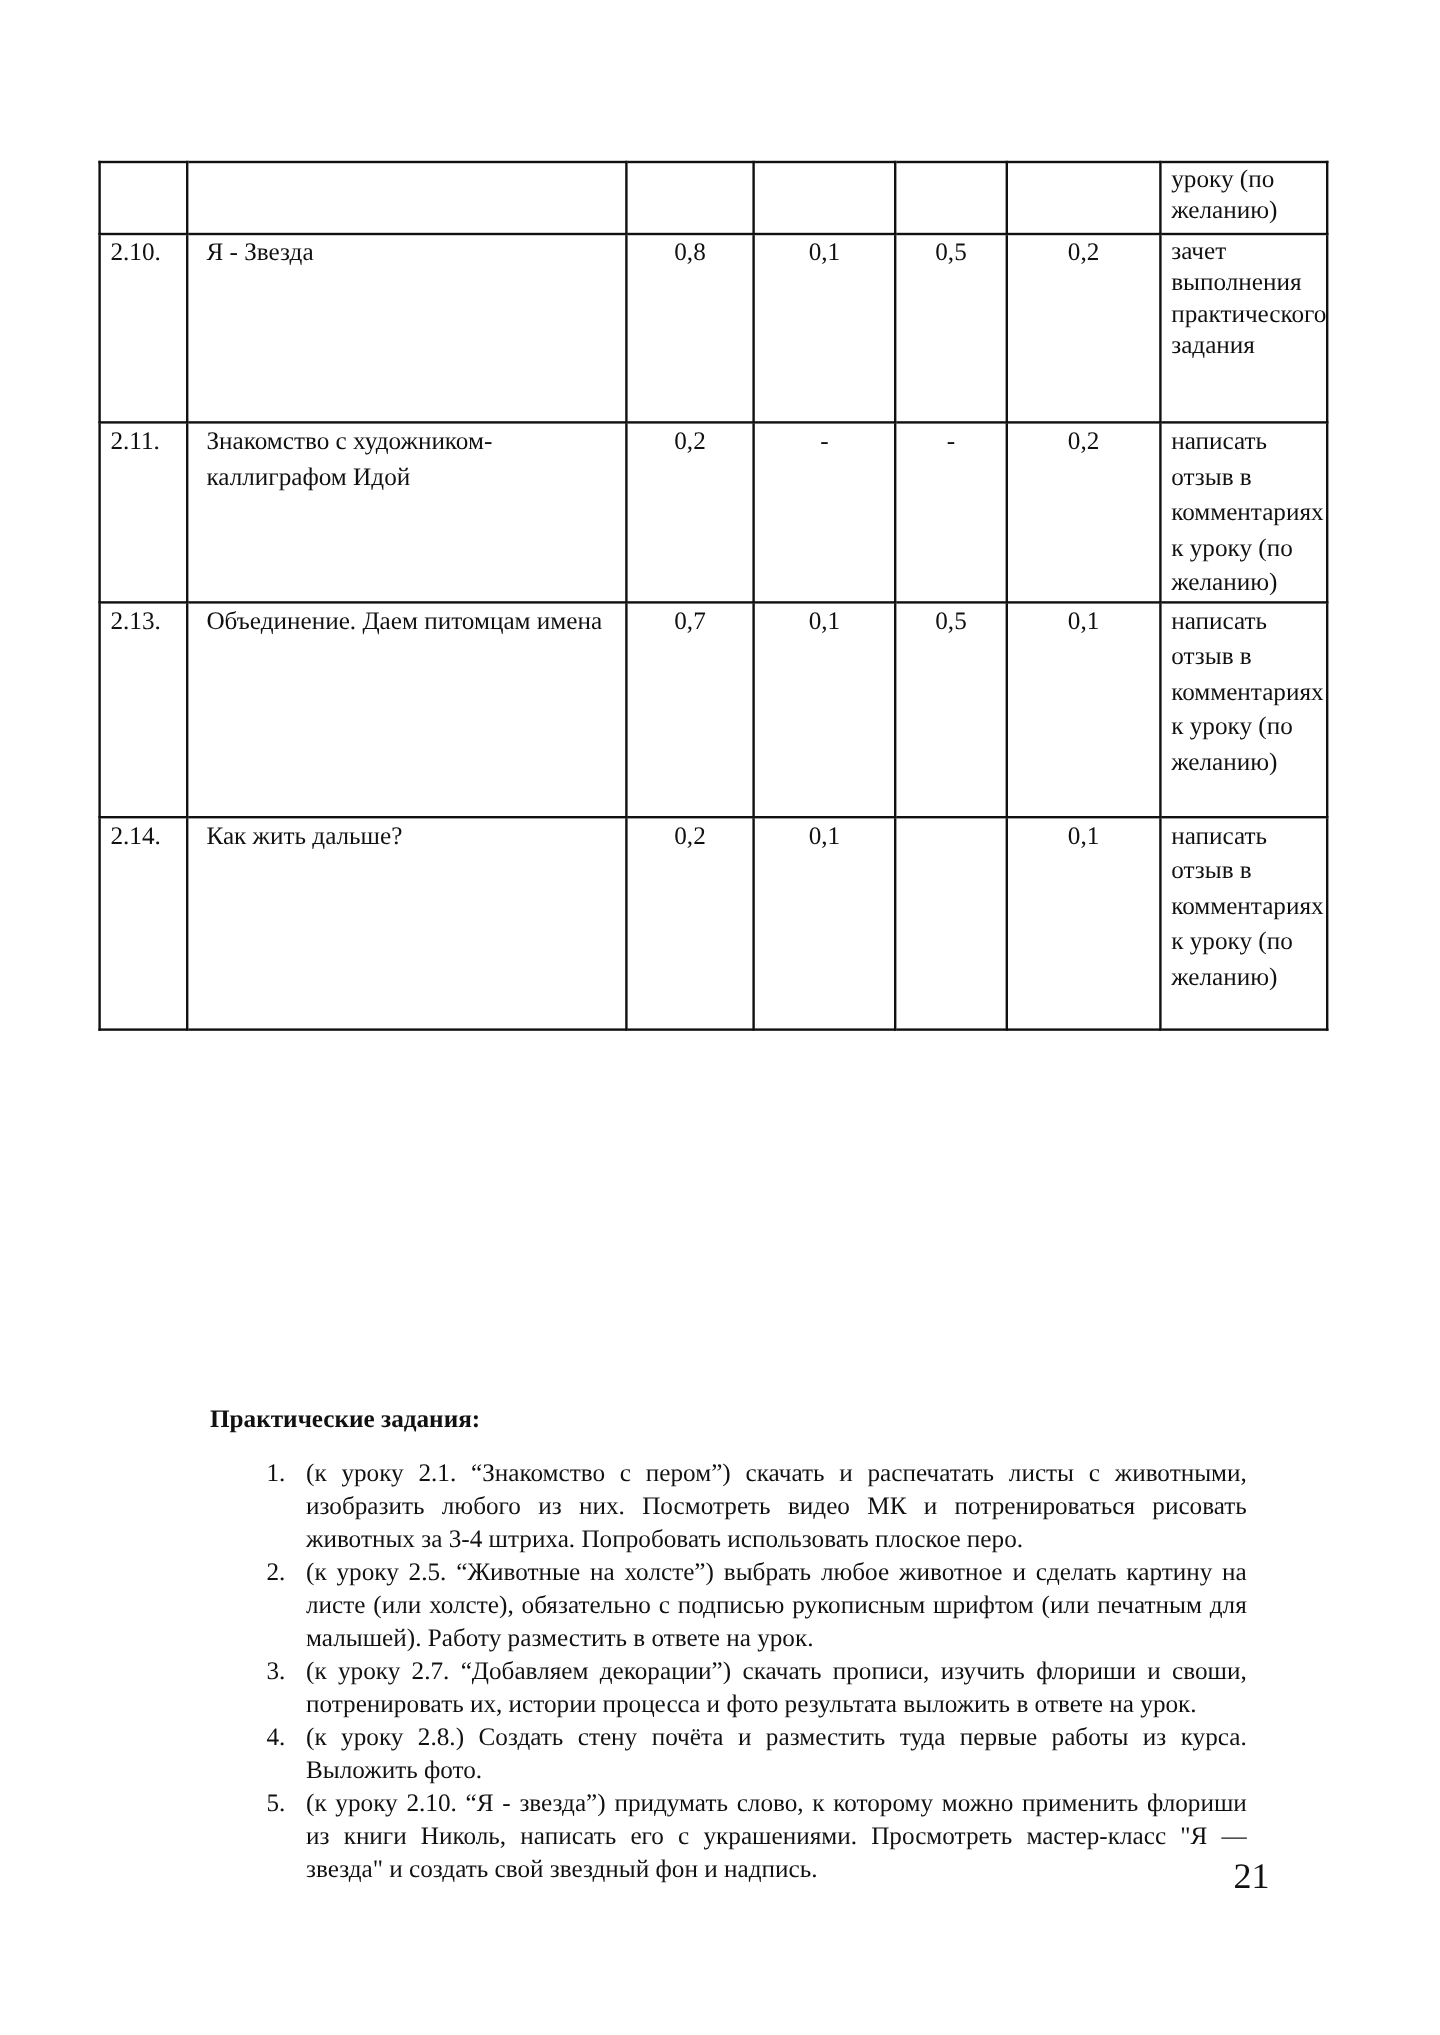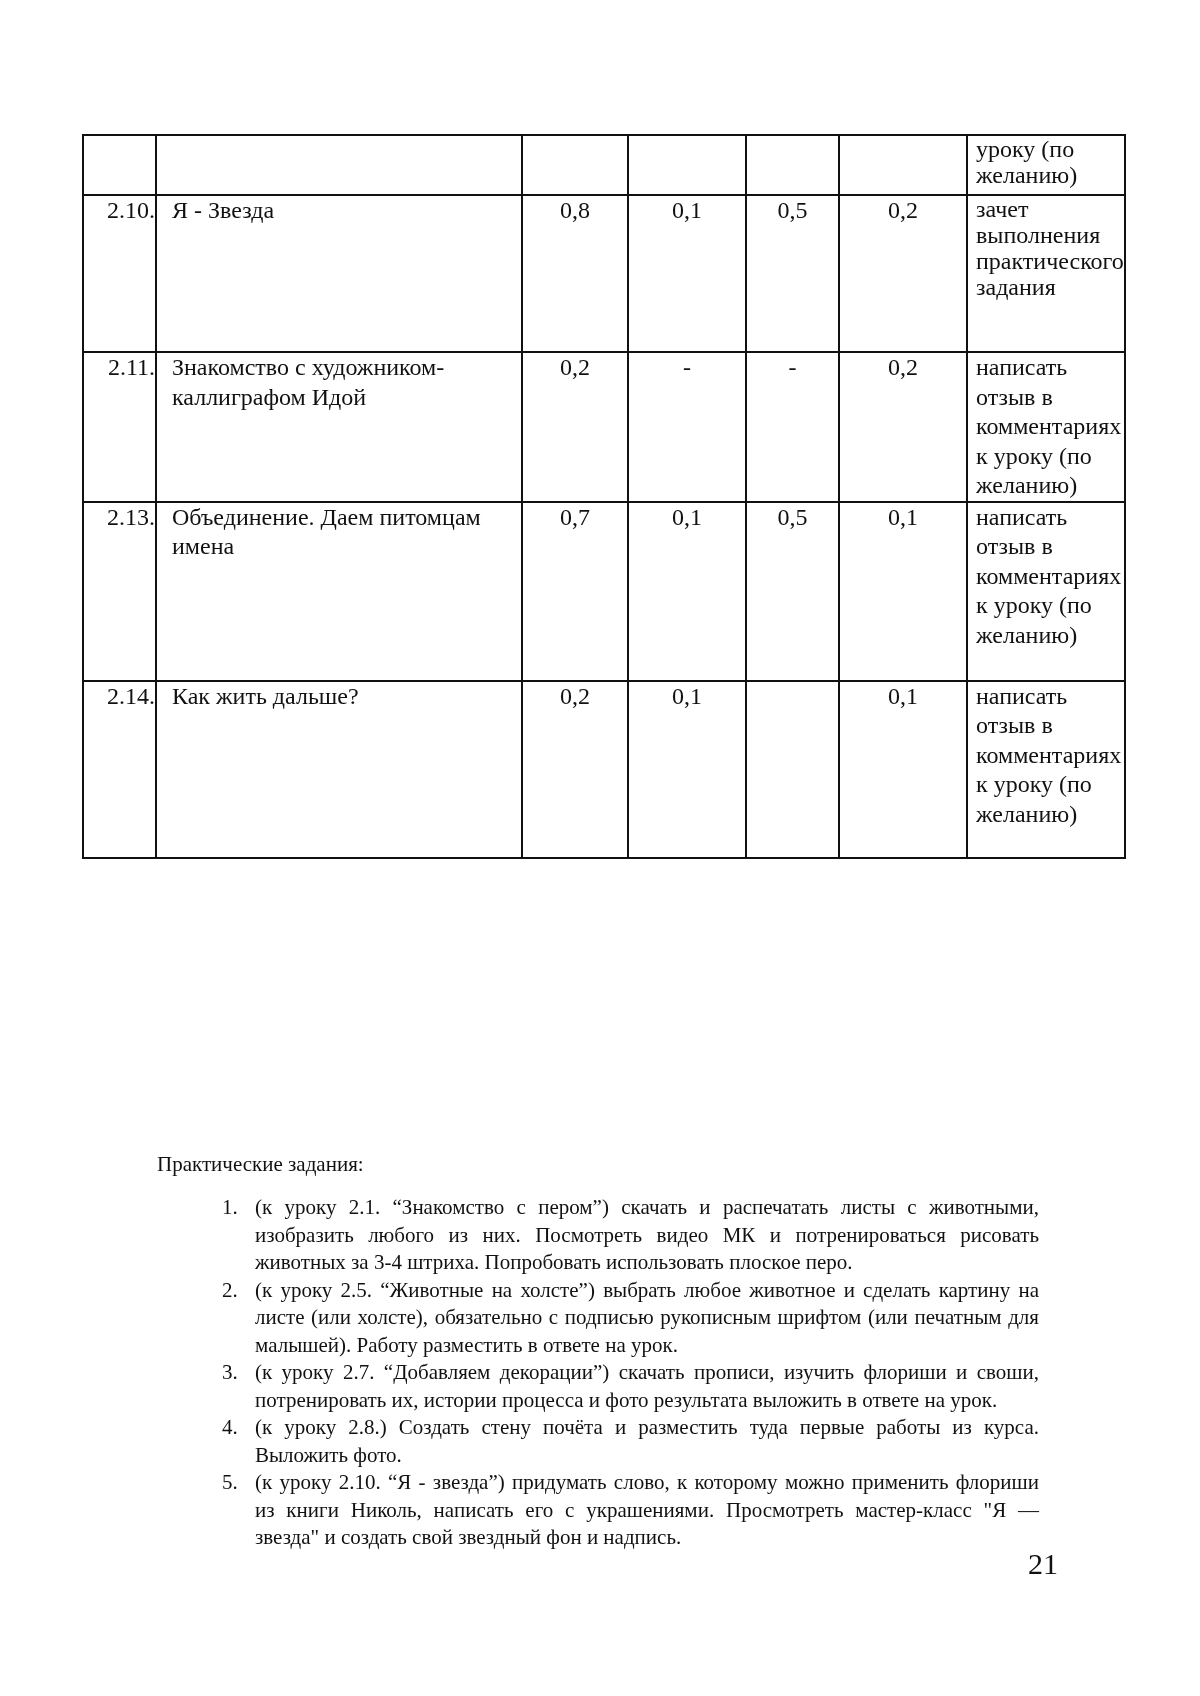--- a/index.html
+++ b/index.html
@@ -1,26 +1,26 @@
 <!DOCTYPE html>
 <html><head>
 <meta charset="utf-8">
 <style>
   html, body { margin:0; padding:0; background:#ffffff; }
   body { width:1200px; height:1696px; position:relative; font-family:"Liberation Serif", serif; color:#111; }
   .table { position:absolute; left:82px; top:134px; border-collapse:collapse; table-layout:fixed; }
-  .table td { border:2px solid #111; vertical-align:top; padding:0; font-size:24px; line-height:29.5px; }
-  .c-num { width:63px; padding-left:8px !important;text-align:right; }
+  .table td { border:2px solid #111; vertical-align:top; padding:0; font-size:21px; line-height:29.5px; }
+  .c-num { width:63px; padding-left:8px !important; }
   .c-title { width:364px; }
   .c-title span { display:block; padding-left:15px; }
   .c-v { text-align:center;margin-left:12px; }
   .c-note { width:127px; padding-left:8px !important; line-height:29.5px; }
   .c-note.tight { line-height:26px; }
   .notes { position:absolute; left:157px; top:1150px; width:898px; font-size:21px; line-height:27.5px; }
-  .notes h3 { margin:0; font-size:21px; font-weight:normal; line-height:28px; }
+  .notes h3 { margin:18px; font-size:21px; font-weight:bold; line-height:28px; }
   .notes ol { margin:16px; padding-left:70px; }
   .notes li { text-align:justify; padding-left:12px; }
   .pagenum { position:absolute; left:1028px; top:1547px; font-size:30px; }
 </style>
 </head>
 <body>
 
 <table class="table">
   <tbody>
       <tr style="height:60px">

